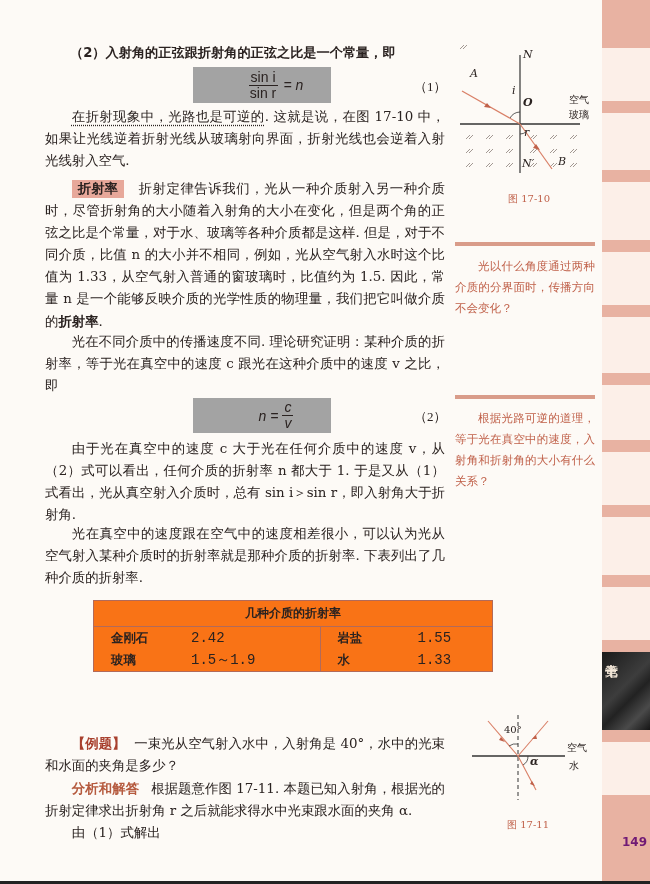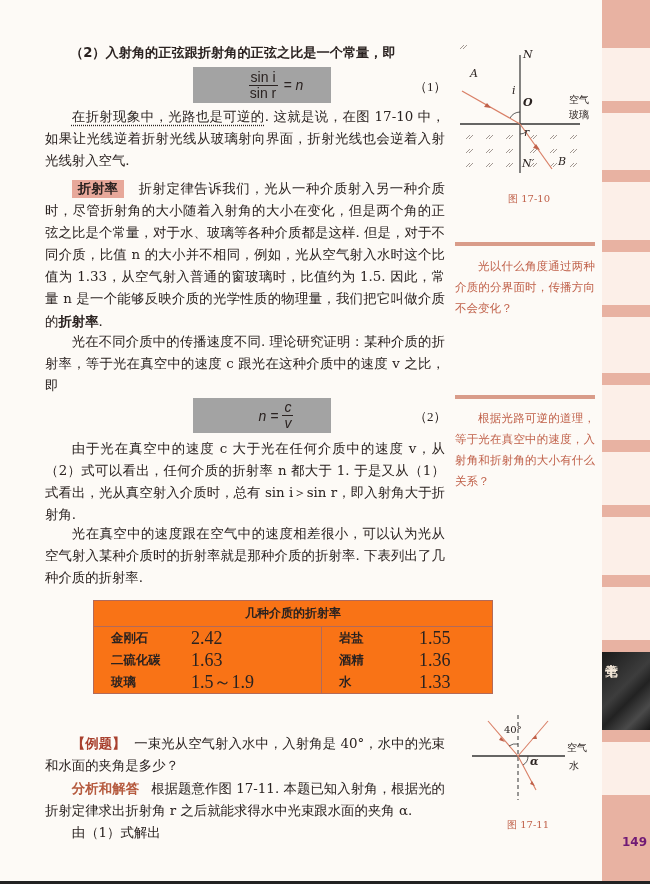--- a/index.html
+++ b/index.html
@@ -19,21 +19,21 @@
   .eqnum { position:absolute; font-size:13px; font-family:"Liberation Serif",serif; }
   .tag { display:inline-block; background:#e7a89a; font-family:"DejaVu Sans","Liberation Sans",sans-serif; font-weight:bold; padding:0 6px; margin-right:14px; text-indent:0; line-height:18px; }
   .dotted { text-decoration: underline dotted; text-underline-offset:4px; }
   .i { font-style:italic; }
   .block { position:absolute; left:45px; width:400px; font-size:13.4px; line-height:22px; }
 
   table.tbl { position:absolute; left:45px; top:600px; width:400px; border-collapse:collapse; background:#f97316; border:1.5px solid #b26a5a; font-size:12.4px;margin-left:48px; }
   .tbl th { font-family:"DejaVu Sans","Liberation Sans",sans-serif; font-weight:bold; font-size:12px; padding:4px 0; border-bottom:1.5px solid #b26a5a; }
   .tbl td { padding:1px 6px; line-height:20px; }
   .tbl td.name { font-family:"DejaVu Sans","Liberation Sans",sans-serif; font-weight:bold; width:68px;padding-left:17px; }
-  .tbl td.val { font-family:Liberation Serif, serif; font-size:18px; }
+  .tbl td.val { font-family:Liberation Mono, monospace; font-size:14px; }
   .tbl td.sep { border-left:1.5px solid #b26a5a; }
 
   .example-label { color:#a8402e; font-family:"DejaVu Sans","Liberation Sans",sans-serif; font-weight:bold; }
   .analysis-label { color:#b55a3e; font-family:Liberation Serif, serif; font-weight:bold; margin-right:12px; }
 
   .side-rule { position:absolute; left:455px; width:140px; height:4px; background:#d99c8a; }
   .side-note { position:absolute; left:455px; width:140px; color:#c0614a; font-size:11.5px; line-height:21px; text-indent:2em; text-align:justify; }
   .fig-cap { position:absolute; color:#c0614a; font-size:10px; }
 
   .strip { position:absolute; left:602px; top:0; width:48px; height:884px; background:#fcefe8; }
@@ -91,26 +91,20 @@
     <tr>
         <th colspan="4">几种介质的折射率</th>
       </tr>
   </thead>
   <tbody>
     <tr>
       <td class="name">金刚石</td>
       <td class="val">2.42</td>
       <td class="name sep">岩盐</td>
       <td class="val">1.55</td>
-    </tr>
-    <tr>
-      <td class="name">二硫化碳</td>
-      <td class="val">1.63</td>
-      <td class="name sep">酒精</td>
-      <td class="val">1.36</td>
     </tr>
     <tr>
       <td class="name">玻璃</td>
       <td class="val">1.5～1.9</td>
       <td class="name sep">水</td>
       <td class="val">1.33</td>
     </tr>
   </tbody>
 </table>
 

